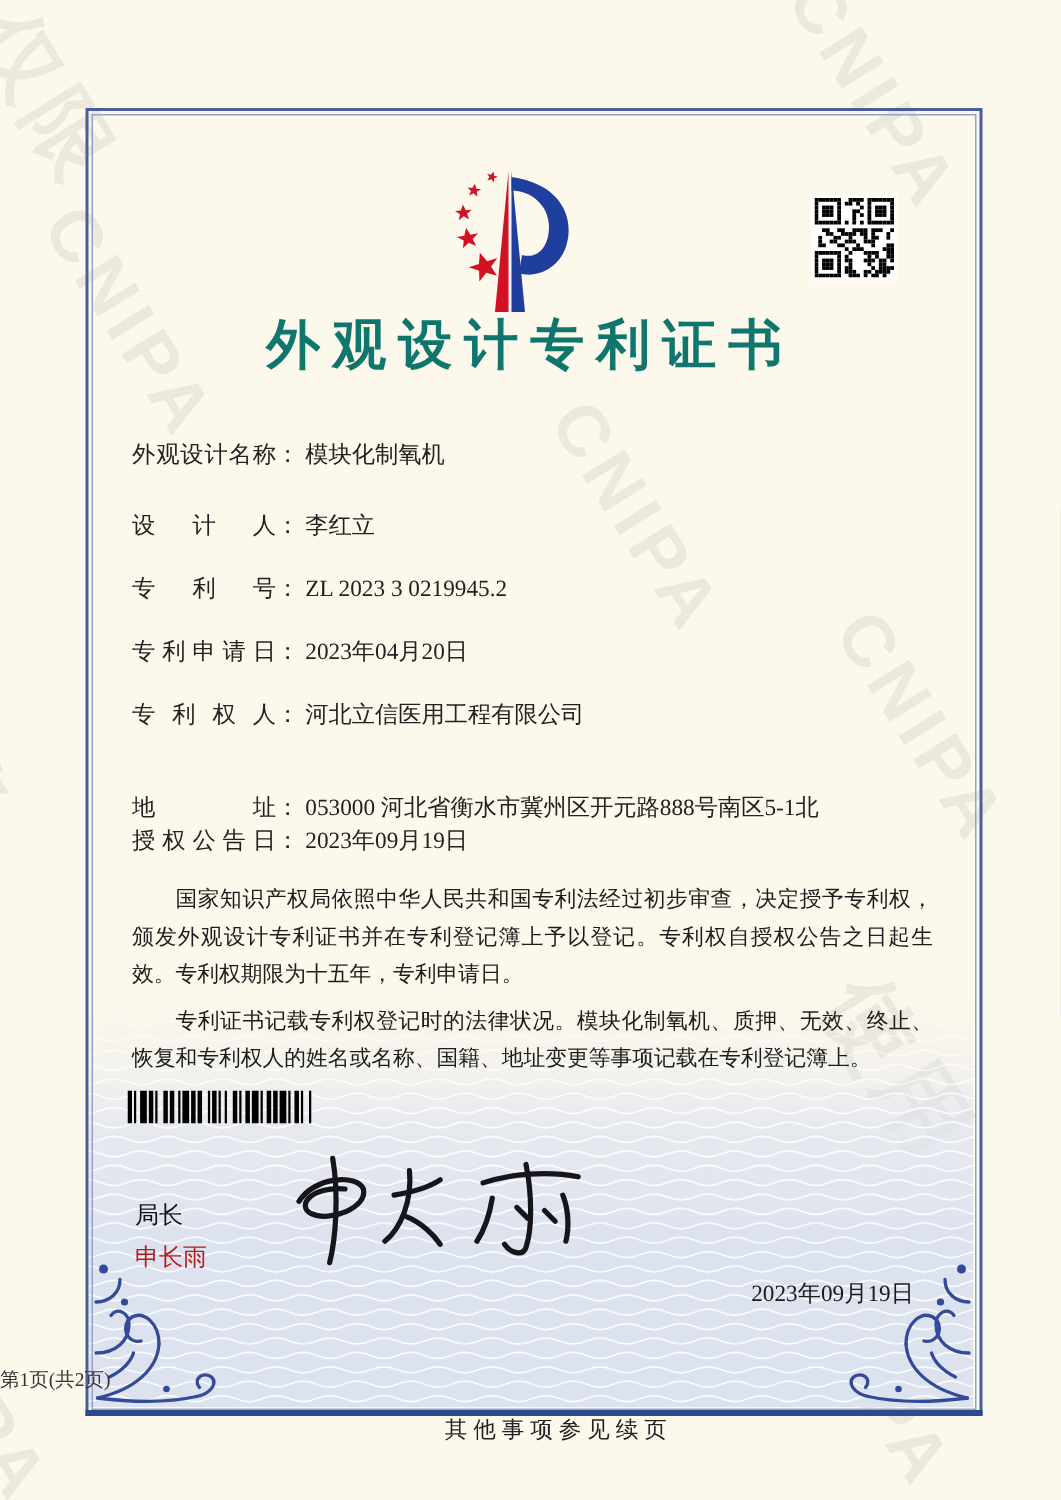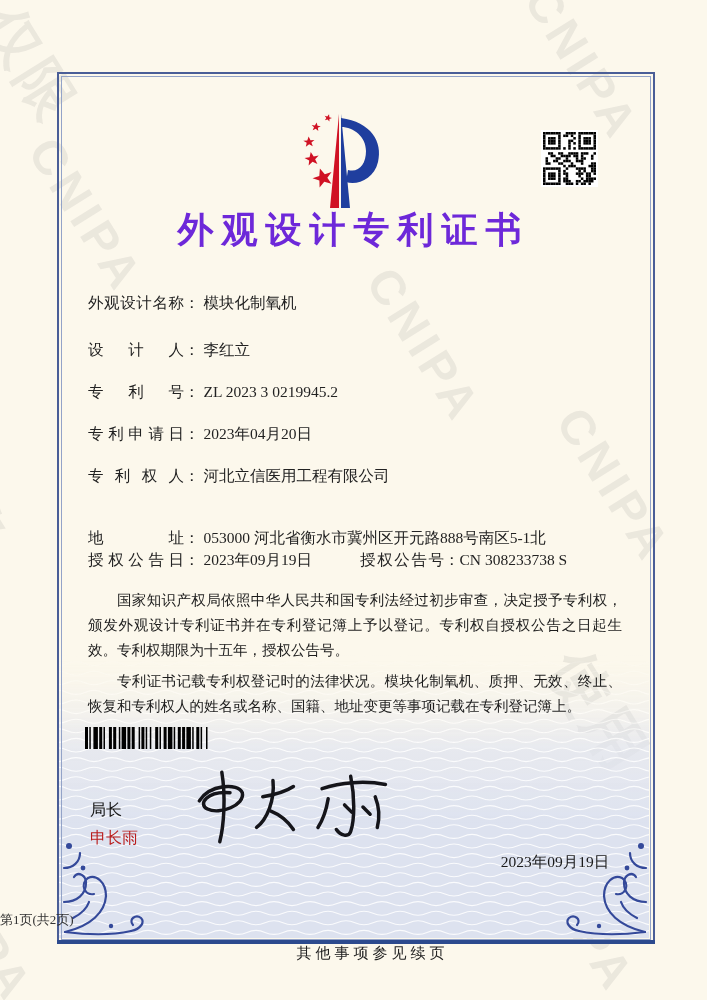--- a/index.html
+++ b/index.html
@@ -33,21 +33,21 @@
     -webkit-mask-image:linear-gradient(180deg,transparent 0%,#000 35%);
     mask-image:linear-gradient(180deg,transparent 0%,#000 35%);}
   .guilloche svg{position:absolute;inset:0;}
   .guilloche path{fill:none;stroke:#ffffff;stroke-width:1.1;opacity:.85;}
   
   .content{position:absolute;inset:0;z-index:2;}
   .cert-no{position:absolute;left:95px;top:114px;font-size:16px;letter-spacing:1.5px;color:#2a2a2a;}
   .logo{position:absolute;left:287px;top:110px;width:128px;height:102px;}
   .qr{position:absolute;left:541px;top:130px;width:53px;height:53px;background:#fff;padding:2px;}
   .title{position:absolute;left:0;right:0;top:206px;text-align:center;
-         font-size:36px;font-weight:bold;letter-spacing:8px;color:#6d28d9;}
+         font-size:36px;font-weight:bold;letter-spacing:8px;color:#0f766e;}
   .fld{position:absolute;left:88px;font-size:15.5px;white-space:nowrap;color:#222;}
   .fld .lab{display:inline-block;width:96px;text-align:justify;text-align-last:justify;}
   .fld .col{margin-right:4px;}
   .fld2{position:absolute;left:360px;font-size:15.5px;white-space:nowrap;color:#222;}
   .fld2 .lab{display:inline-block;width:84px;text-align:justify;text-align-last:justify;}
   .paras{position:absolute;left:88px;top:588px;width:534px;font-size:14.5px;
          line-height:1.72;color:#1c1c1c;text-align:justify;}
   .paras p{margin:0 0 6px 0;text-indent:2em;}
   .barcode{position:absolute;left:85px;top:727px;width:170px;height:22px;}
   .barcode rect{fill:#000;}
@@ -404,26 +404,23 @@
     </div>
     <div class="fld" style="top:466px">
       <span class="lab">专利权人</span><span class="col">：</span><span>河北立信医用工程有限公司</span>
     </div>
     <div class="fld" style="top:528px">
       <span class="lab">地址</span><span class="col">：</span><span>053000 河北省衡水市冀州区开元路888号南区5-1北</span>
     </div>
     <div class="fld" style="top:550px">
       <span class="lab">授权公告日</span><span class="col">：</span><span>2023年09月19日</span>
     </div>
-    <div class="fld2" style="top:550px">
-      <span class="lab">授权公告号</span><span class="col">：</span><span>CN 308233738 S</span>
-    </div>
 
     <div class="paras">
-      <p>国家知识产权局依照中华人民共和国专利法经过初步审查，决定授予专利权，颁发外观设计专利证书并在专利登记簿上予以登记。专利权自授权公告之日起生效。专利权期限为十五年，授权公告号。</p>
+      <p>国家知识产权局依照中华人民共和国专利法经过初步审查，决定授予专利权，颁发外观设计专利证书并在专利登记簿上予以登记。专利权自授权公告之日起生效。专利权期限为十五年，专利申请日。</p>
       <p>专利证书记载专利权登记时的法律状况。模块化制氧机、质押、无效、终止、恢复和专利权人的姓名或名称、国籍、地址变更等事项记载在专利登记簿上。</p>
     </div>
 
     <svg class="barcode" id="bc" viewBox="0 0 170 22">
         <rect x="0" y="0" width="3" height="22"></rect>
         <rect x="4.3" y="0" width="1.5" height="22"></rect>
         <rect x="8.399999999999999" y="0" width="4.5" height="22"></rect>
         <rect x="14.2" y="0" width="3" height="22"></rect>
         <rect x="18.5" y="0" width="1.5" height="22"></rect>
         <rect x="23.9" y="0" width="3" height="22"></rect>

